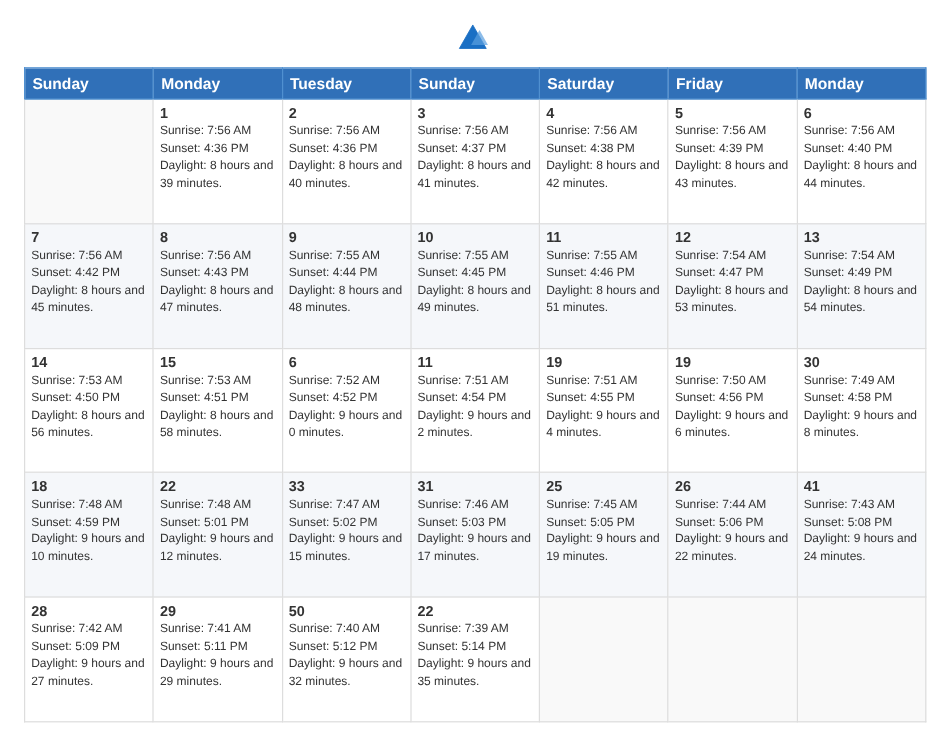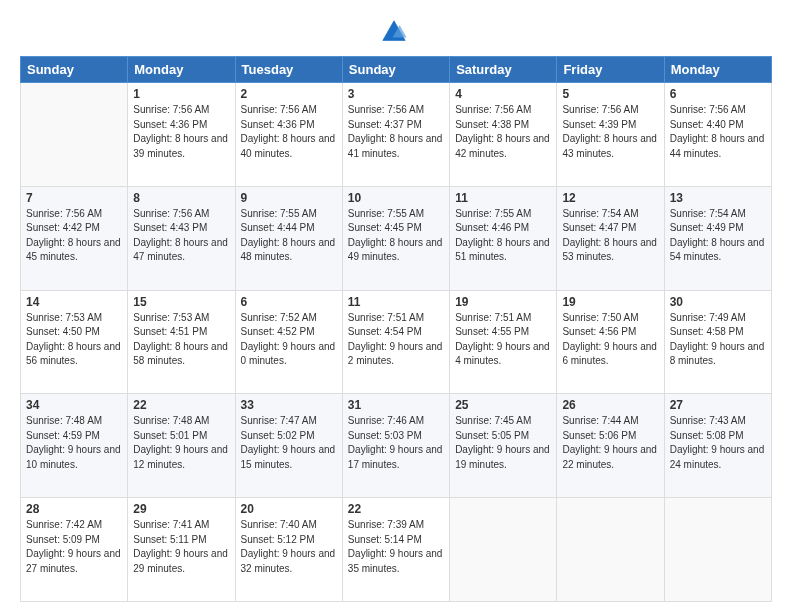--- a/index.html
+++ b/index.html
@@ -218,21 +218,21 @@
             <span class="day-num">19</span>
             <div class="day-info">Sunrise: 7:50 AM<br>Sunset: 4:56 PM<br>Daylight: 9 hours and 6 minutes.<br></div>
           </td>
           <td>
             <span class="day-num">30</span>
             <div class="day-info">Sunrise: 7:49 AM<br>Sunset: 4:58 PM<br>Daylight: 9 hours and 8 minutes.<br></div>
           </td>
         </tr>
         <tr>
           <td>
-            <span class="day-num">34</span>
+            <span class="day-num">18</span>
             <div class="day-info">Sunrise: 7:48 AM<br>Sunset: 4:59 PM<br>Daylight: 9 hours and 10 minutes.<br></div>
           </td>
           <td>
             <span class="day-num">22</span>
             <div class="day-info">Sunrise: 7:48 AM<br>Sunset: 5:01 PM<br>Daylight: 9 hours and 12 minutes.<br></div>
           </td>
           <td>
             <span class="day-num">33</span>
             <div class="day-info">Sunrise: 7:47 AM<br>Sunset: 5:02 PM<br>Daylight: 9 hours and 15 minutes.<br></div>
           </td>
@@ -242,35 +242,35 @@
           </td>
           <td>
             <span class="day-num">25</span>
             <div class="day-info">Sunrise: 7:45 AM<br>Sunset: 5:05 PM<br>Daylight: 9 hours and 19 minutes.<br></div>
           </td>
           <td>
             <span class="day-num">26</span>
             <div class="day-info">Sunrise: 7:44 AM<br>Sunset: 5:06 PM<br>Daylight: 9 hours and 22 minutes.<br></div>
           </td>
           <td>
-            <span class="day-num">27</span>
+            <span class="day-num">41</span>
             <div class="day-info">Sunrise: 7:43 AM<br>Sunset: 5:08 PM<br>Daylight: 9 hours and 24 minutes.<br></div>
           </td>
         </tr>
         <tr>
           <td>
             <span class="day-num">28</span>
             <div class="day-info">Sunrise: 7:42 AM<br>Sunset: 5:09 PM<br>Daylight: 9 hours and 27 minutes.<br></div>
           </td>
           <td>
             <span class="day-num">29</span>
             <div class="day-info">Sunrise: 7:41 AM<br>Sunset: 5:11 PM<br>Daylight: 9 hours and 29 minutes.<br></div>
           </td>
           <td>
-            <span class="day-num">20</span>
+            <span class="day-num">50</span>
             <div class="day-info">Sunrise: 7:40 AM<br>Sunset: 5:12 PM<br>Daylight: 9 hours and 32 minutes.<br></div>
           </td>
           <td>
             <span class="day-num">22</span>
             <div class="day-info">Sunrise: 7:39 AM<br>Sunset: 5:14 PM<br>Daylight: 9 hours and 35 minutes.<br></div>
           </td>
           <td class="empty"></td>
           <td class="empty"></td>
           <td class="empty"></td>
         </tr>

